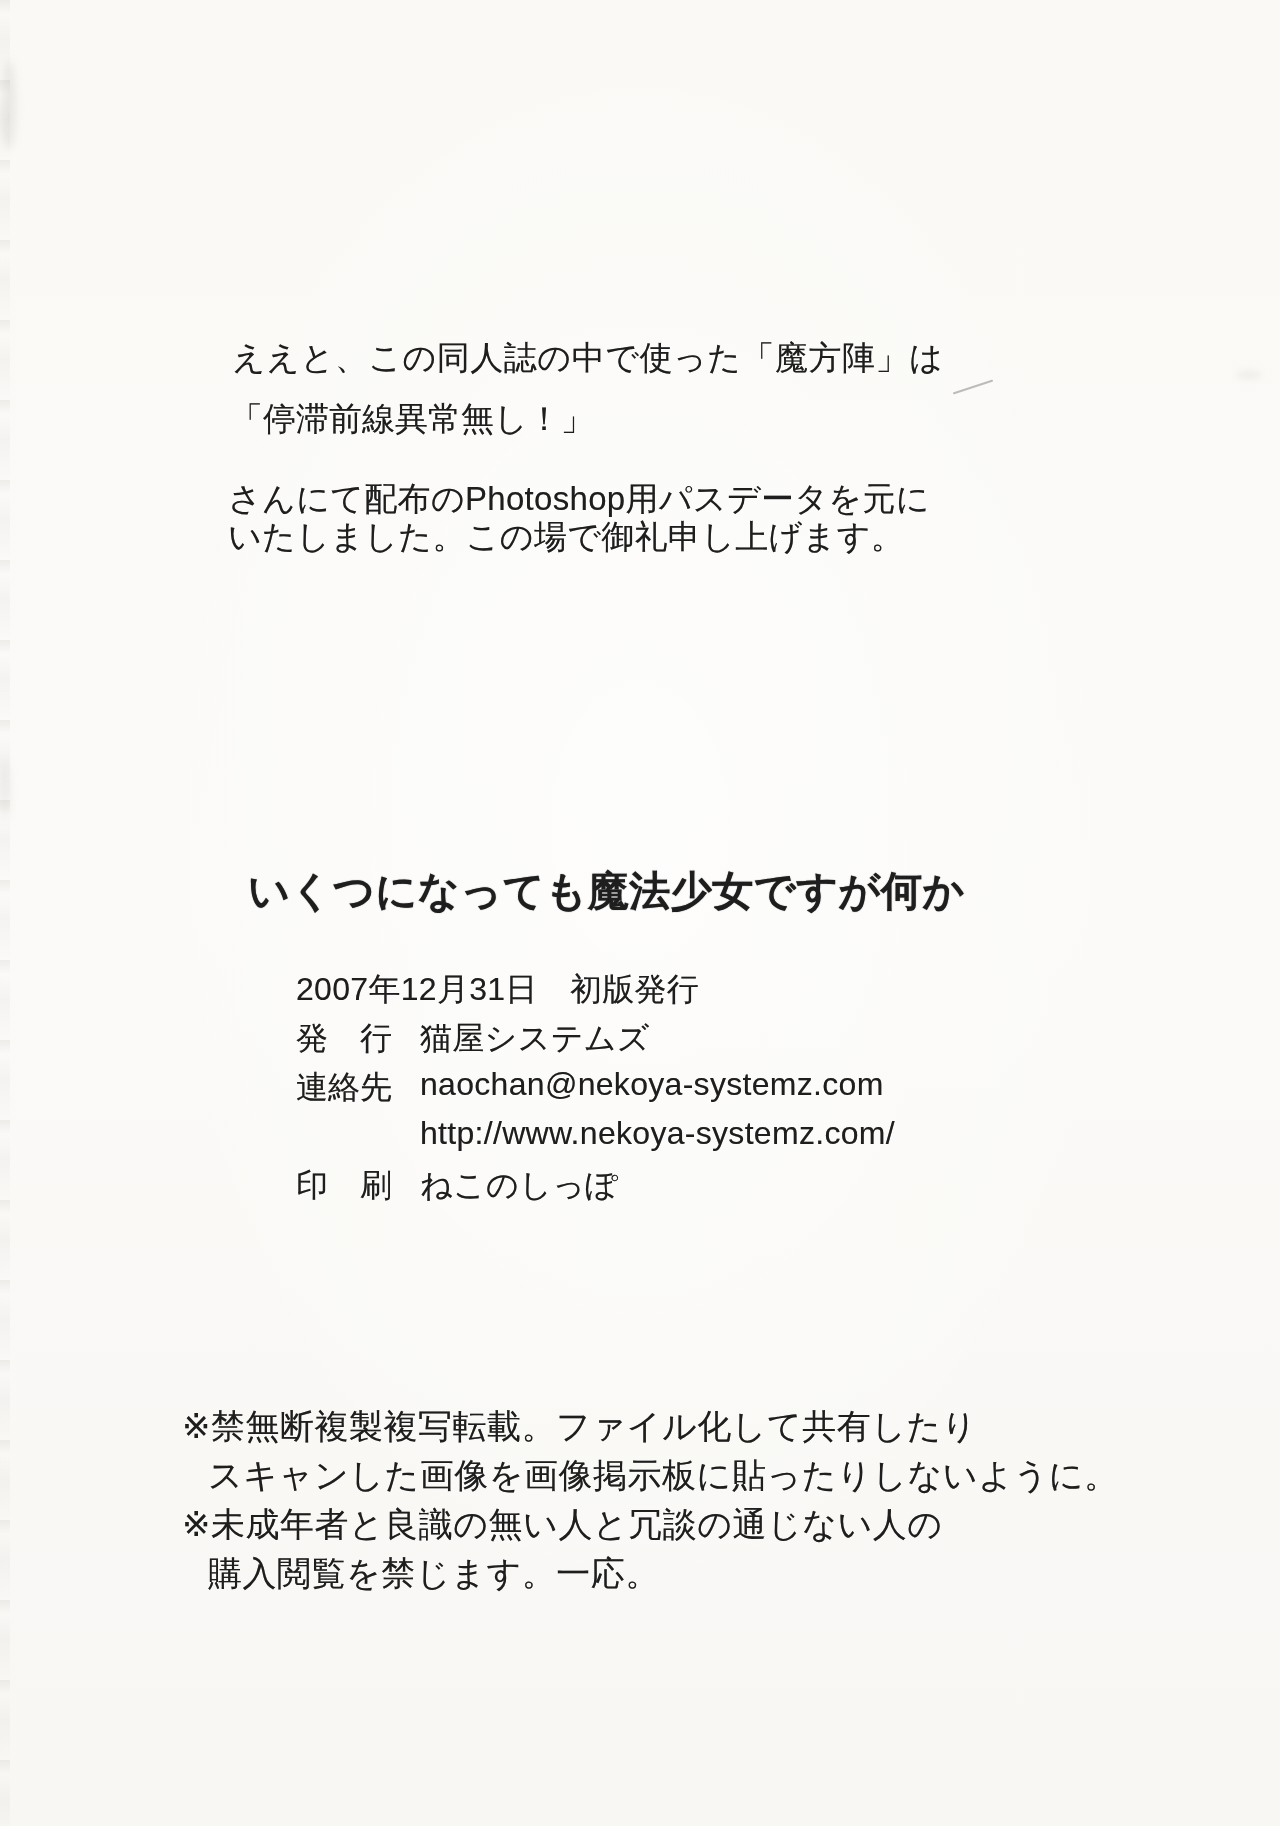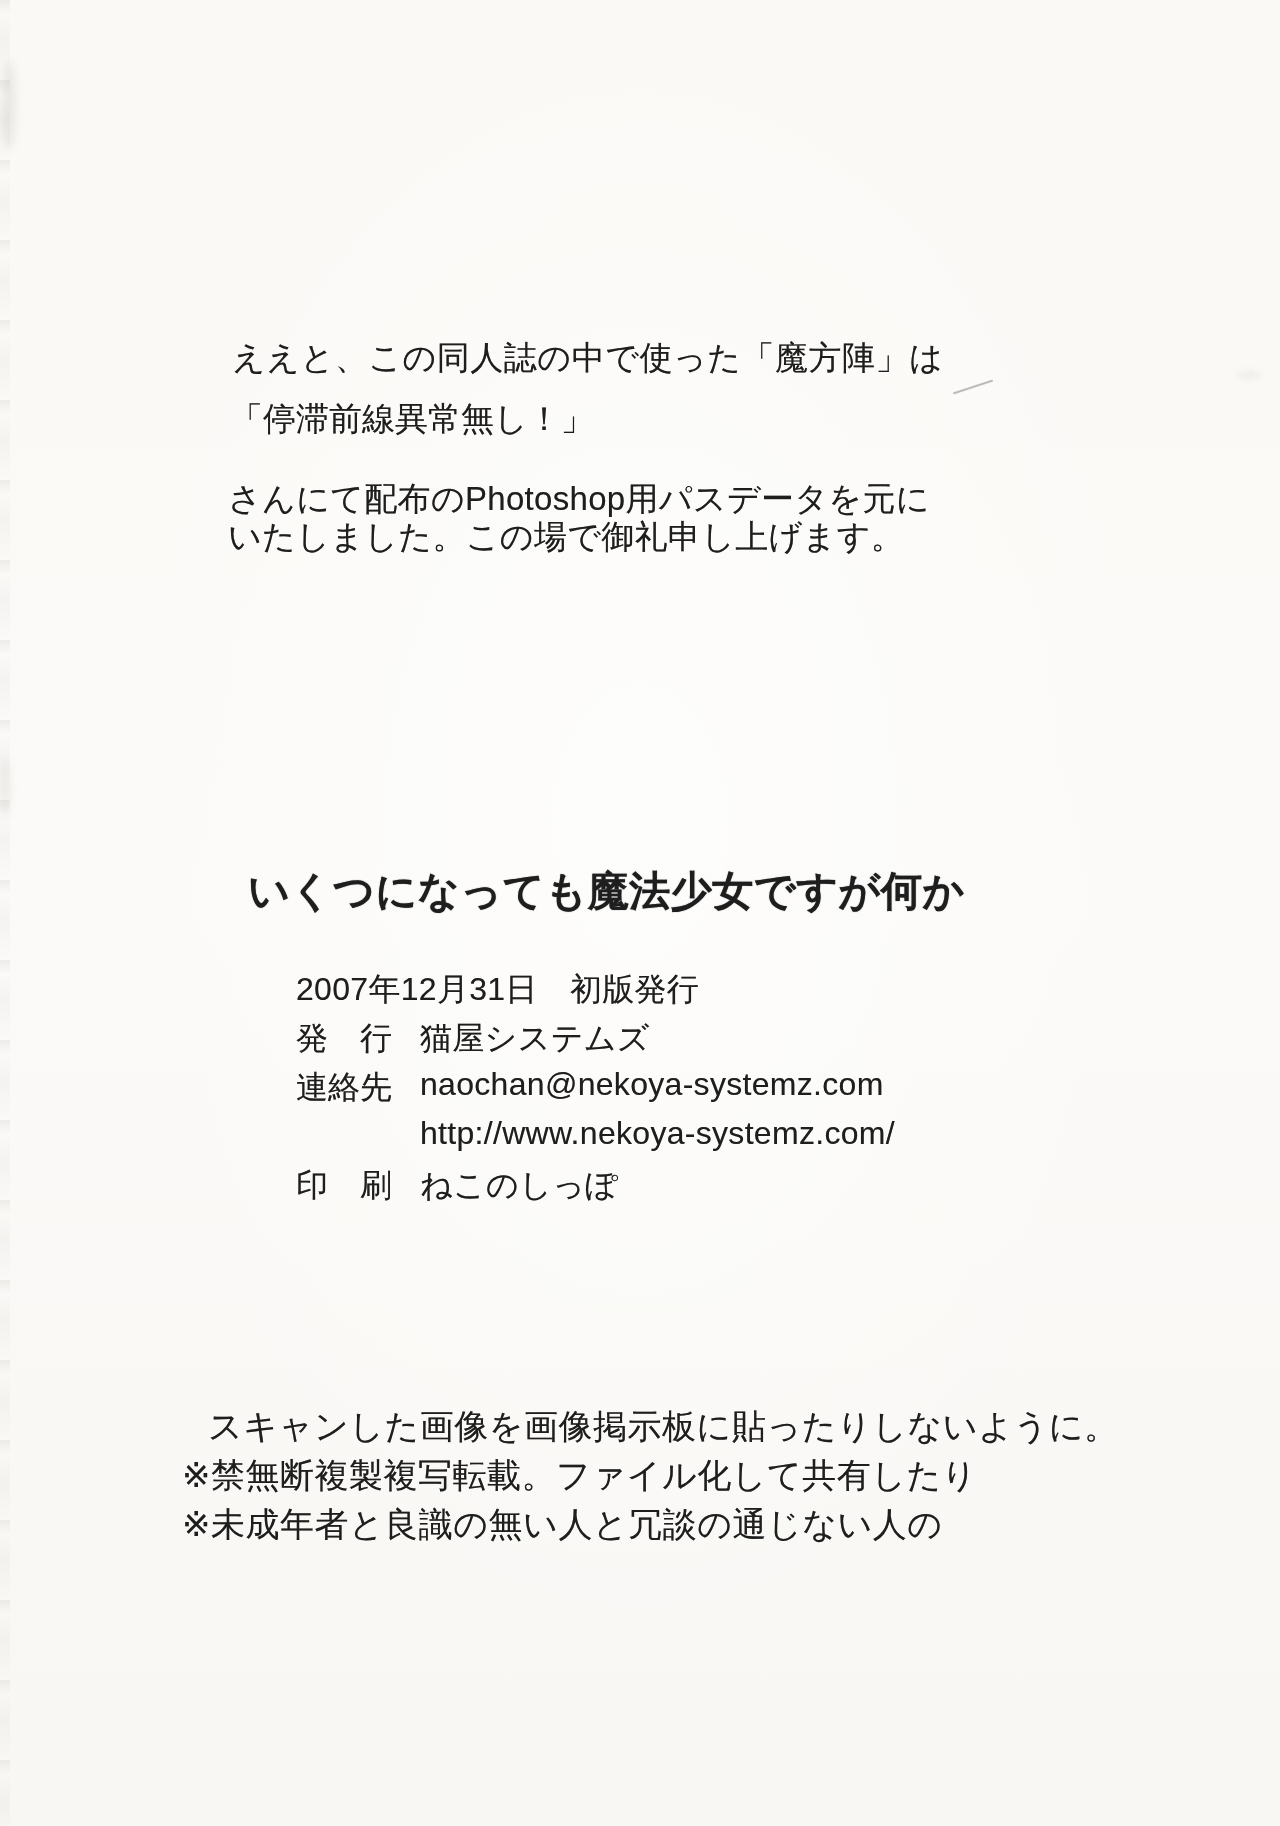--- a/index.html
+++ b/index.html
@@ -168,18 +168,19 @@
       <span class="label jp"></span>
       <span class="value jp">http://www.nekoya-systemz.com/</span>
     </div>
     <div class="row">
       <span class="label jp">印　刷</span>
       <span class="value jp">ねこのしっぽ</span>
     </div>
   </div>
 
   <div class="notices">
+    <div class="jp">※禁無断複製複写転載。ファイル化して共有したり</div>
     <div class="jp indent">スキャンした画像を画像掲示板に貼ったりしないように。</div>
-    <div class="jp">※禁無断複製複写転載。ファイル化して共有したり</div>
     <div class="jp">※未成年者と良識の無い人と冗談の通じない人の</div>
+    <div class="jp indent">購入閲覧を禁じます。一応。</div>
   </div>
 
 </div>
 
 </body></html>

